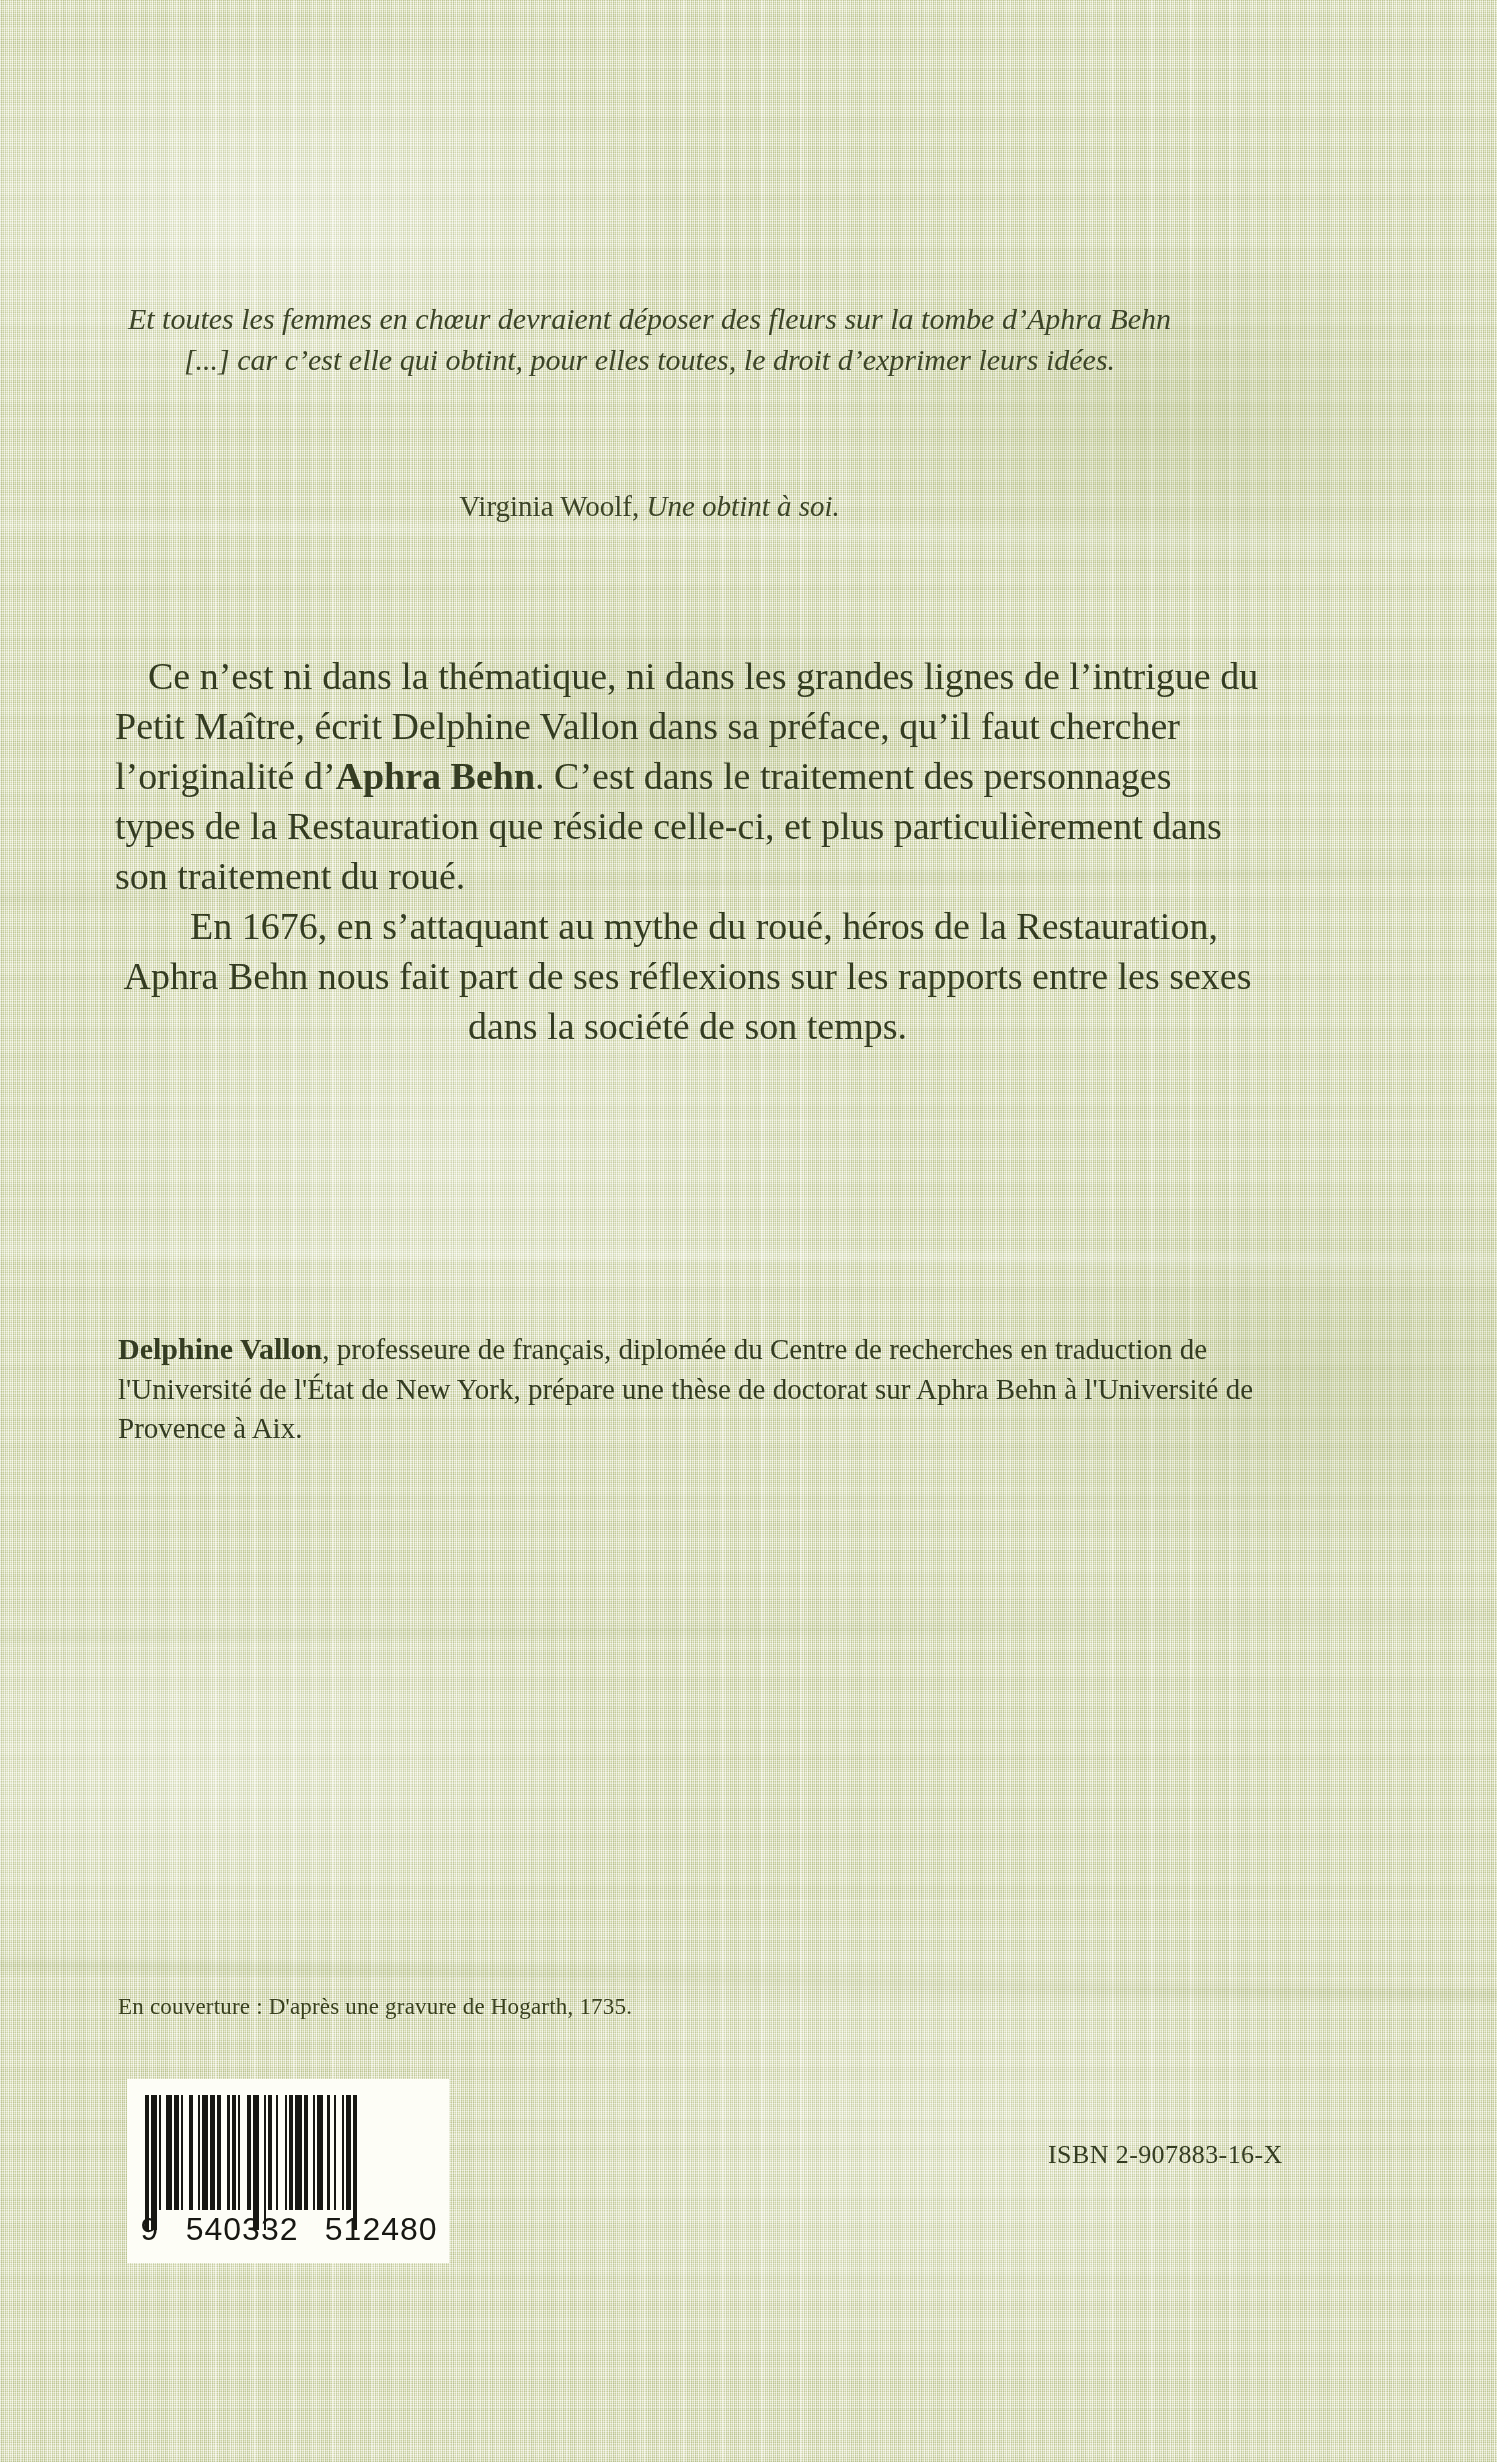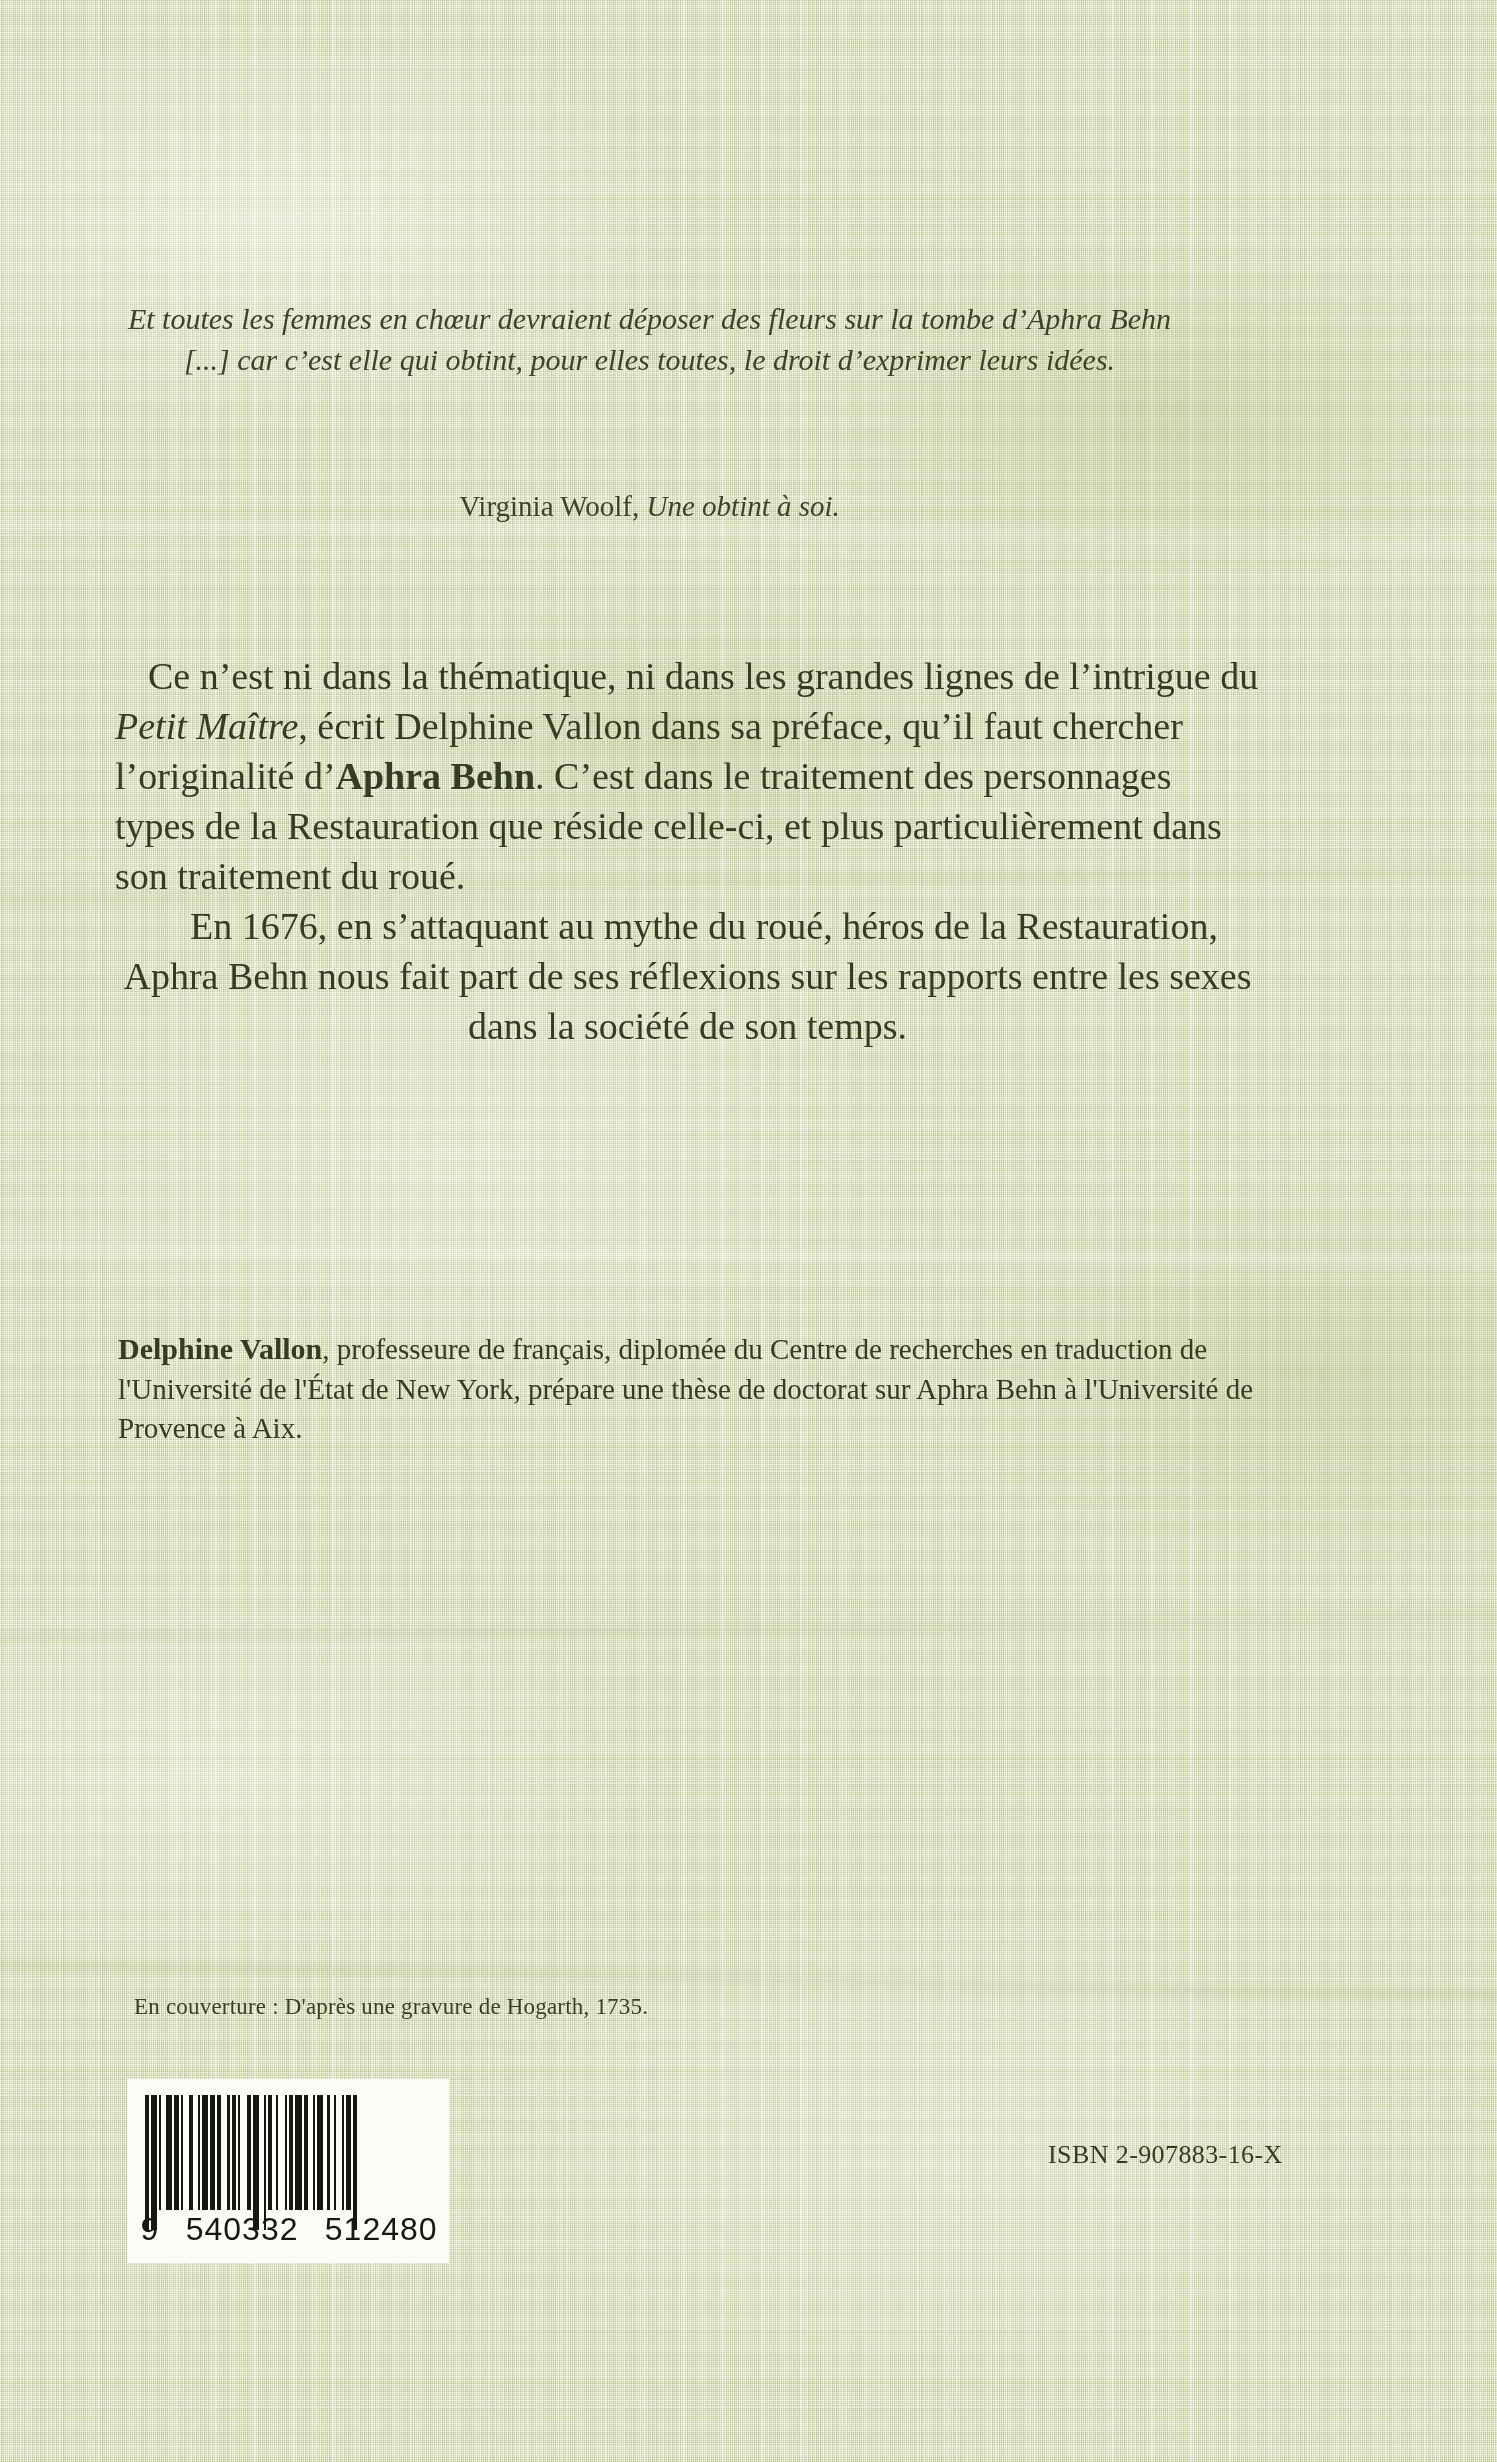--- a/index.html
+++ b/index.html
@@ -127,21 +127,21 @@
     top: 652px;
     width: 1145px;
     font-size: 38px;
     line-height: 1.315;
     color: #343c22;
     text-align: left;
   }
   .body-copy p { margin: 0; }
   .body-copy p + p { margin-top: 0px; text-align: center; }
   .body-copy .indent { display: inline-block; width: 33px; }
-  .body-copy .ital { font-style: italic; }
+  .body-copy .ital { }
   .body-copy .bold { font-weight: bold; }
 
   
   .bio {
     position: absolute;
     left: 118px;
     top: 1329px;
     width: 1145px;
     font-size: 29px;
     line-height: 1.355;
@@ -150,21 +150,20 @@
   .bio .bold { font-weight: bold; font-size: 30px; }
 
   
   .credit {
     position: absolute;
     left: 118px;
     top: 1994px;
     font-size: 23px;
     letter-spacing: 0.2px;
     color: #39401f;
-    margin-left: 16px;
   }
 
   
   .barcode-box {
     position: absolute;
     left: 127px;
     top: 2079px;
     width: 322px;
     height: 184px;
     background: #fdfdf6;

